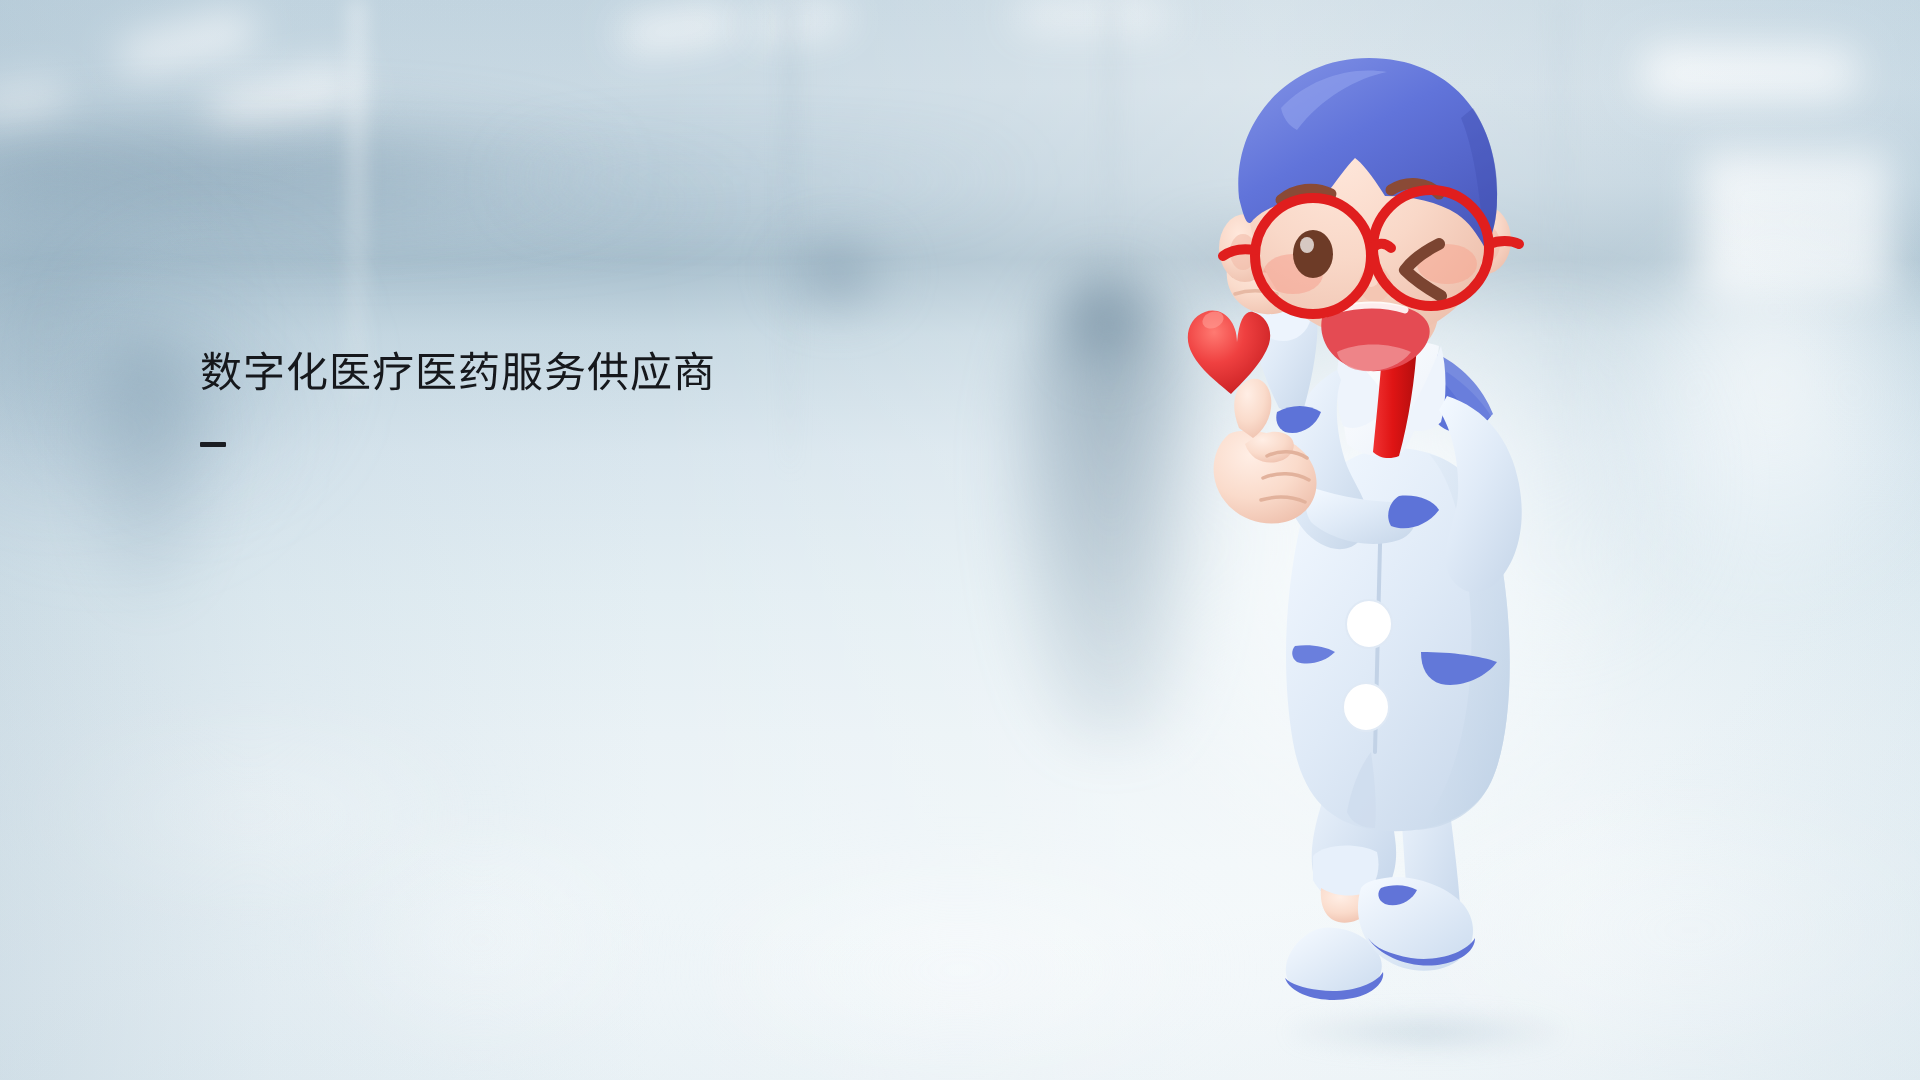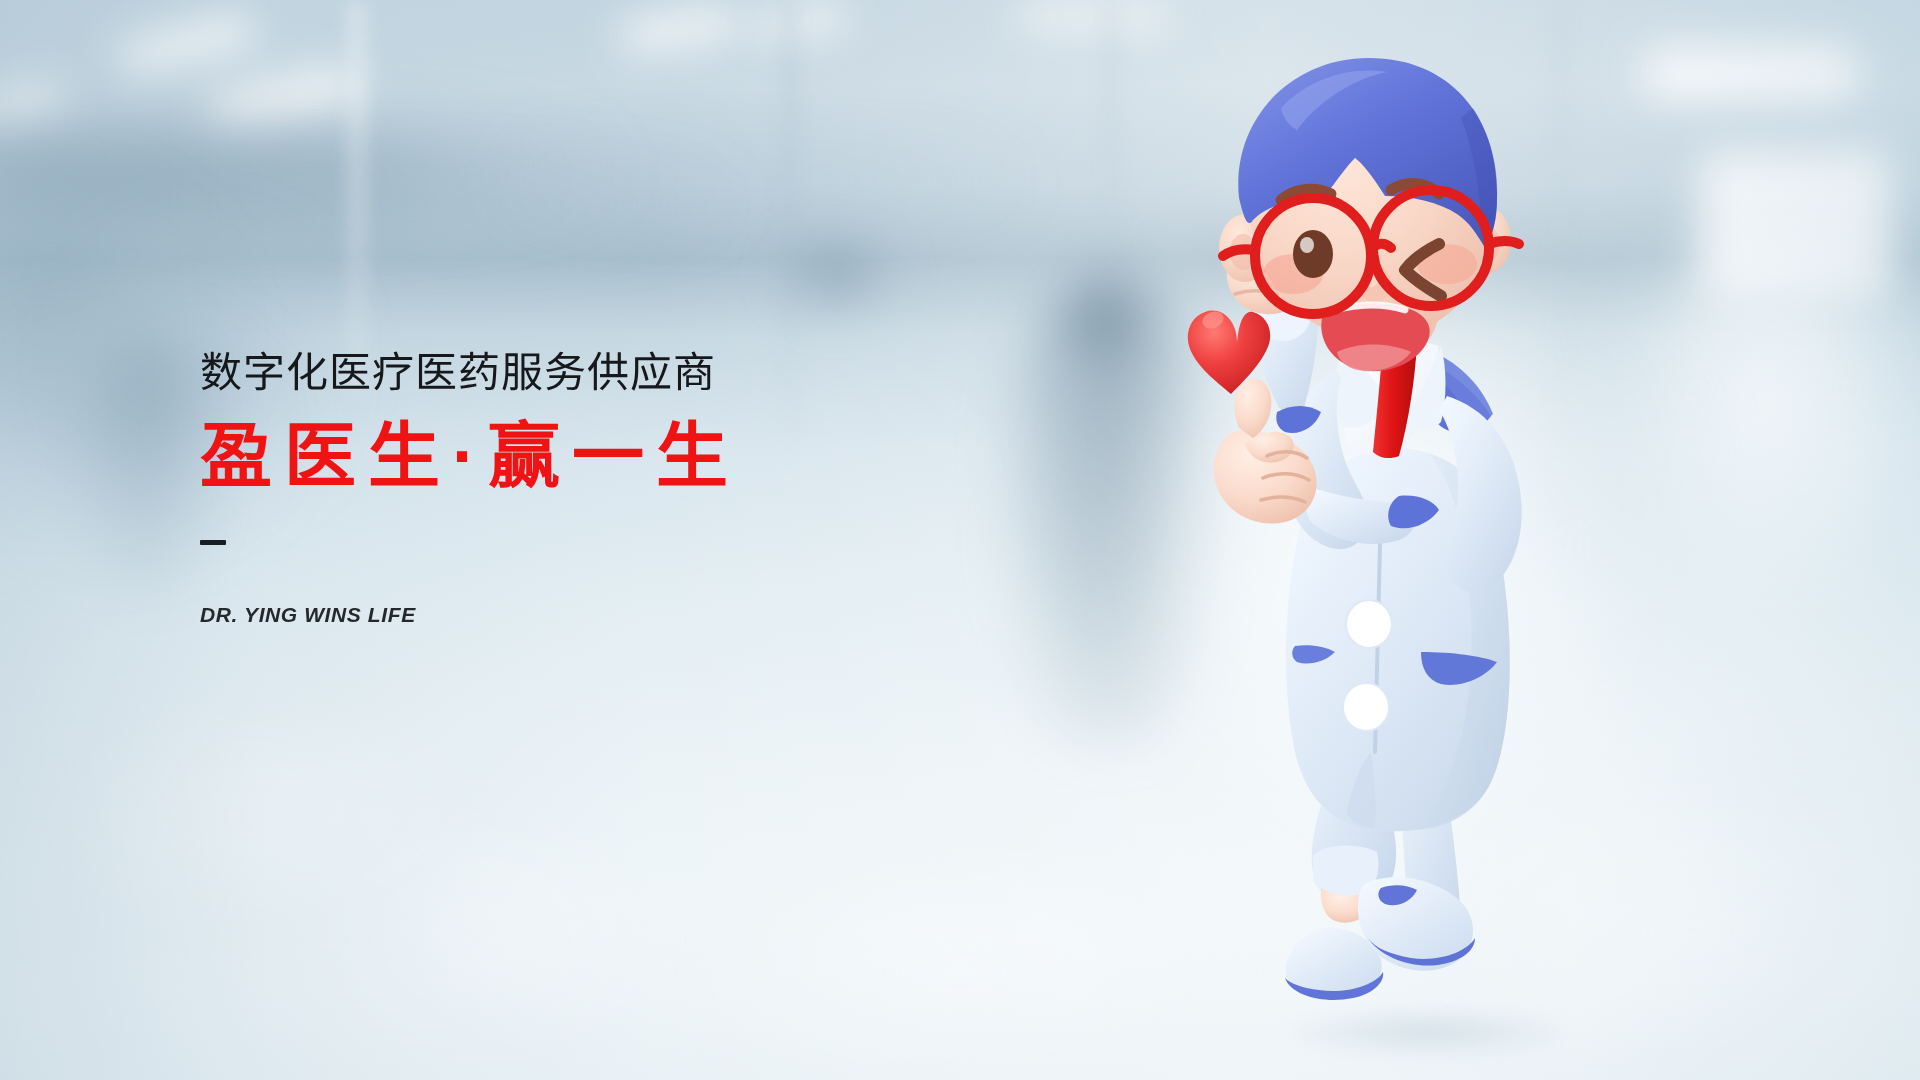--- a/index.html
+++ b/index.html
@@ -237,26 +237,24 @@
                 background:radial-gradient(ellipse at 50% 50%, rgba(255,255,255,.46), rgba(246,251,253,.14) 66%, rgba(240,248,252,0));"></div>
 
     <div class="bg-layer bg-wash"></div>
     <div class="bg-layer bg-vignette"></div>
   </div>
 
   <div id="copy-block">
 
     <div id="eyebrow-title">数字化医疗医药服务供应商</div>
 
-    <h1 id="main-title">盈医生·赢一生</h1>
 
     <div id="title-divider"></div>
 
     <div id="subtitle-group">
-      <div class="sub-line">DR. YING WINS LIFE</div>
     </div>
   </div>
 
   <div class="mascot-shadow"></div>
 
   <div id="mascot">
     <svg viewBox="0 0 420 1000" xmlns="http://www.w3.org/2000/svg">
       <defs>
 
         <radialGradient id="gSkin" cx="38%" cy="30%" r="78%">

